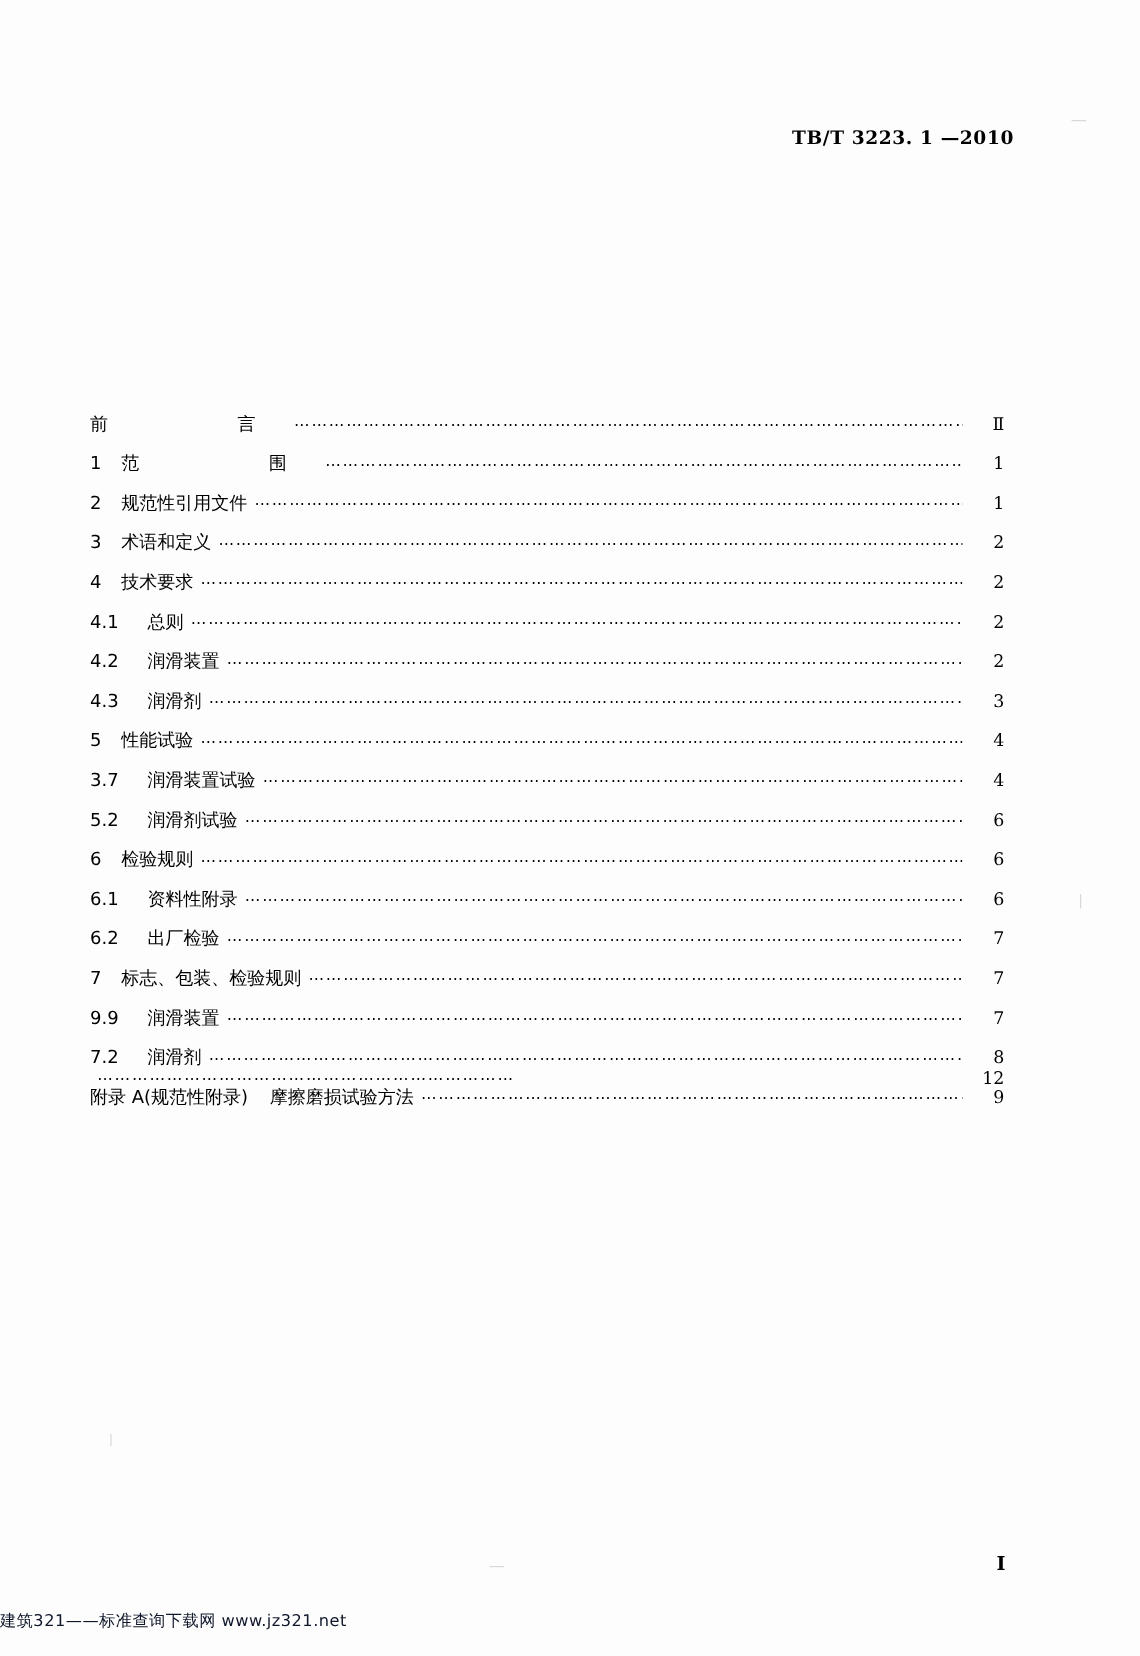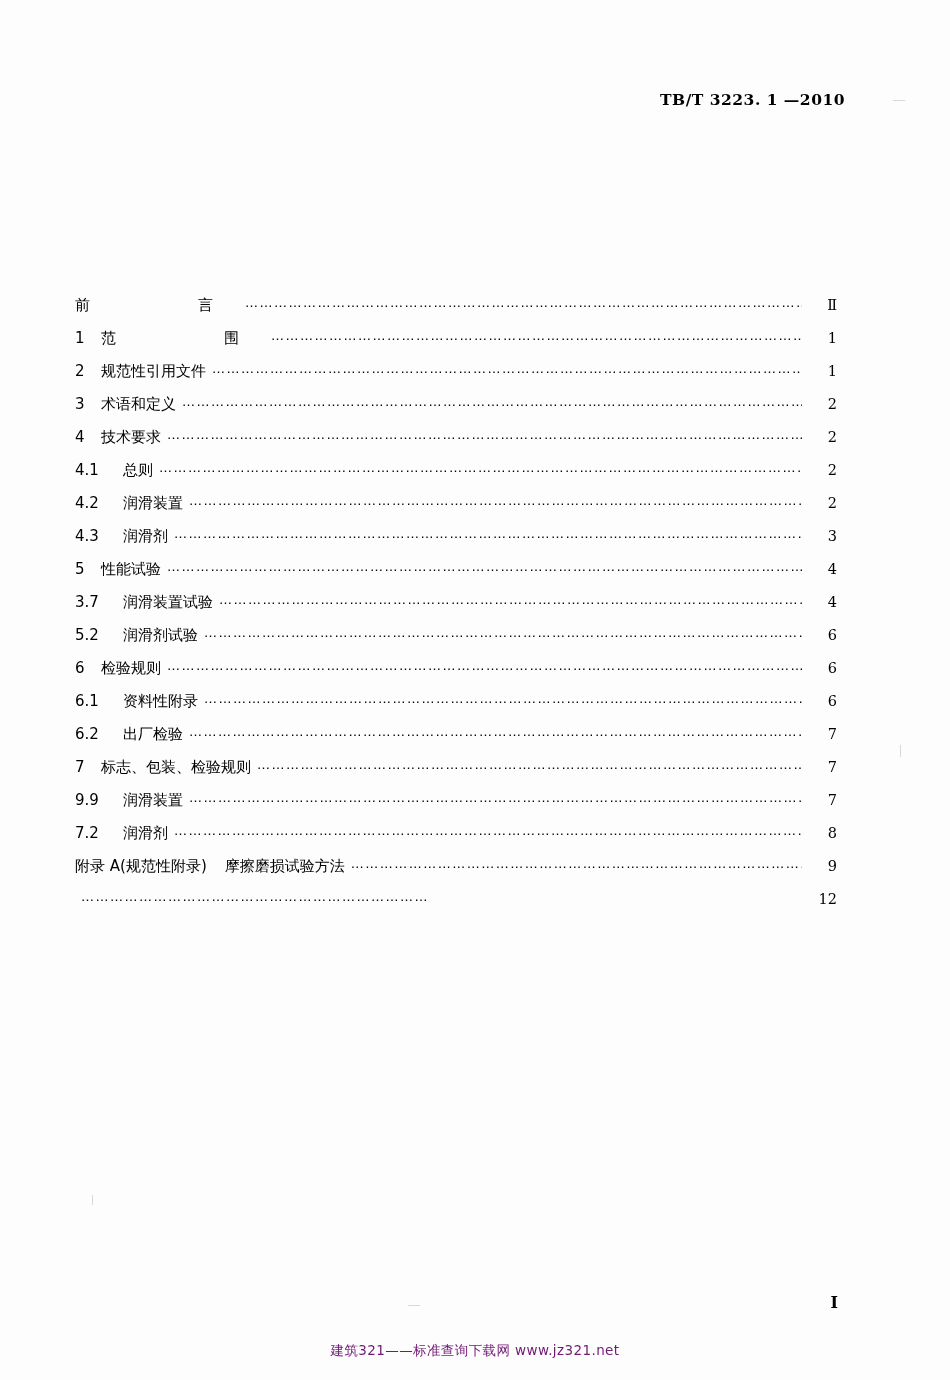--- a/index.html
+++ b/index.html
@@ -17,21 +17,21 @@
   }
   .page {
     position: absolute;
     inset: 0;
     background: #fdfdfd;
   }
 
   
   .std-number {
     position: absolute;
-    top: 90px;
+    top: 105px;
     right: 105px;
     font-size: 15.5px;
     letter-spacing: 0.5px;
     font-weight: 700;
     font-family: "DejaVu Serif", "Liberation Serif", serif;
     white-space: nowrap;
   }
 
   
   .doc-title {
@@ -68,20 +68,21 @@
     align-items: baseline;
   }
   .toc-num {
     display: inline-block;
     flex: 0 0 auto;
   }
   .toc-num.w1 { width: 26px; }
   .toc-num.w2 { width: 48px; }
   .toc-text {
     display: inline-block;
+    margin-top: 48px;
   }
   .spread2 {
     letter-spacing: 26px;
     text-indent: 0;
   }
   .toc-dots {
     flex: 1 1 auto;
     overflow: hidden;
     margin: 0 5px 0 6px;
     position: relative;
@@ -117,23 +118,23 @@
     font-family: "DejaVu Serif", "Liberation Serif", serif;
     font-weight: 700;
   }
 
   
   .footer {
     position: absolute;
     bottom: 20px;
     left: 0;
     width: 100%;
-    text-align: center;
+    text-align: left;
     font-size: 13.5px;
-    color: #701a75;
+    color: #0f172a;
     font-family: "DejaVu Sans", "Liberation Sans", sans-serif;
     letter-spacing: 0.4px;
   }
 
   
   .tick {
     position: absolute;
     background: #d8d8d8;
   }
 </style>

